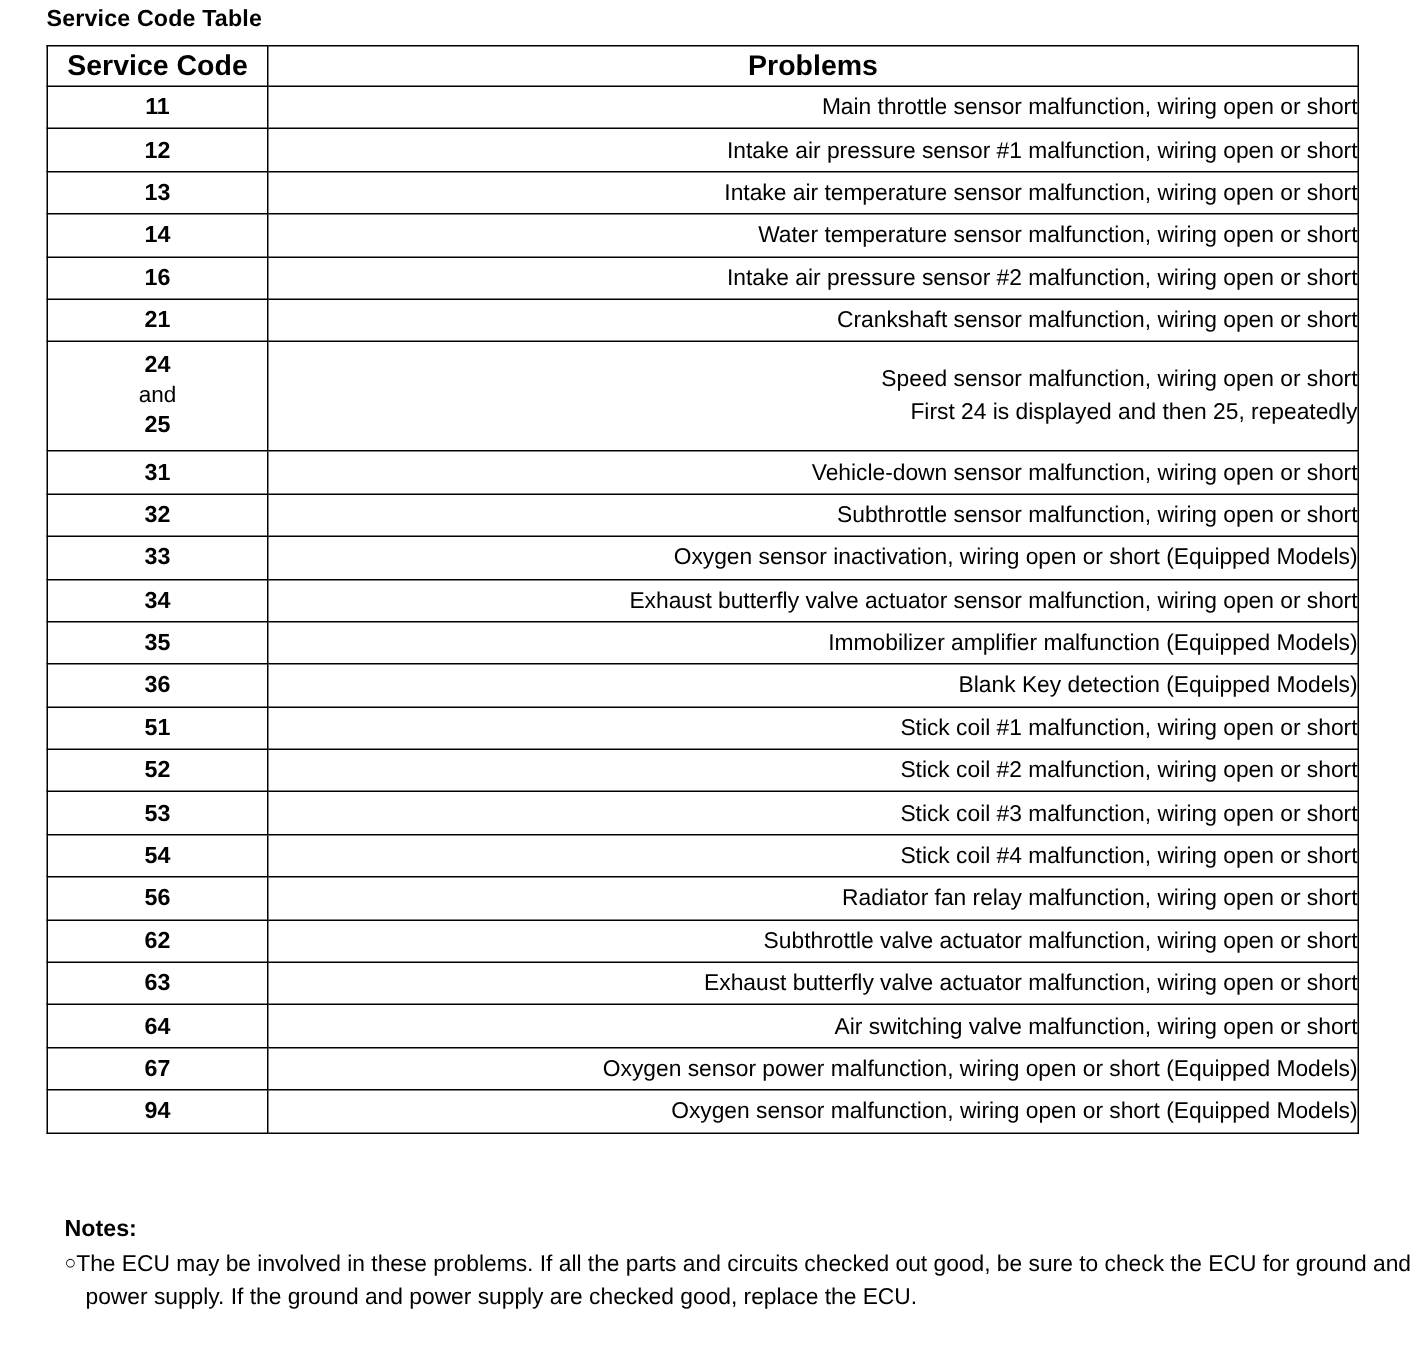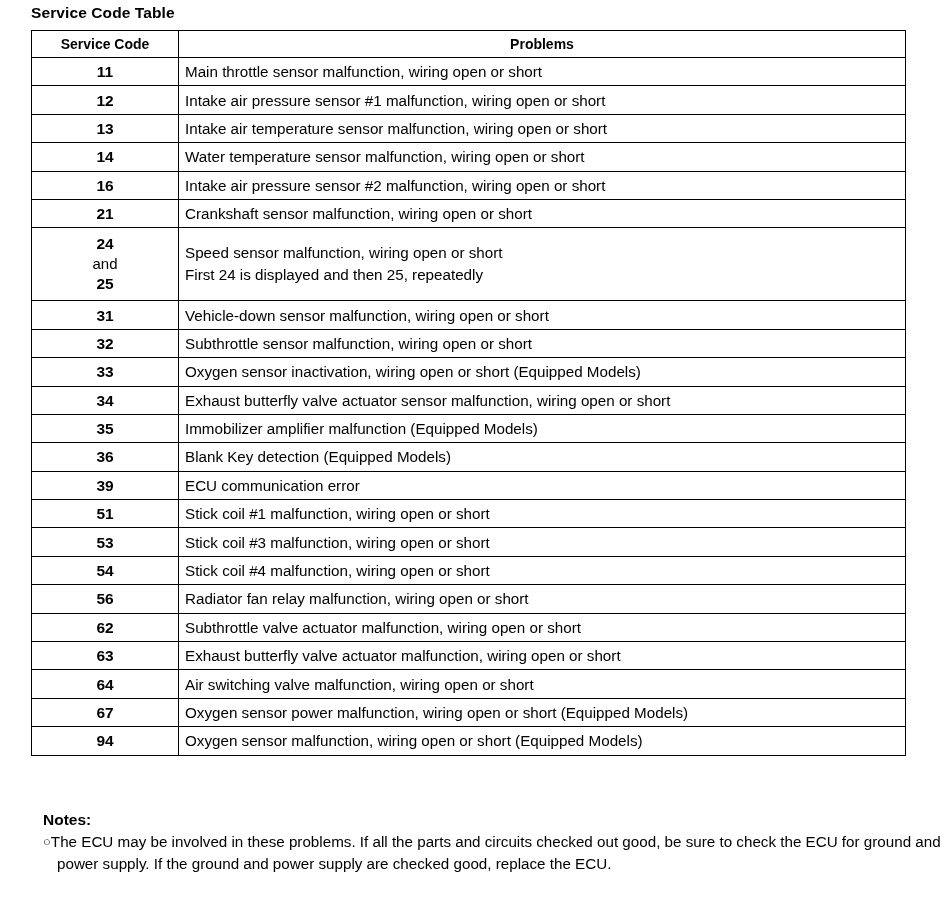--- a/index.html
+++ b/index.html
@@ -45,32 +45,32 @@
     border: 1.2px solid #000000;
     padding: 0;
     vertical-align: middle;
     font-size: 15px;
     line-height: 17px;
   }
   .code-table thead th {
     height: 26px;
     font-weight: bold;
     text-align: center;
-    font-size: 14px;
+    font-size: 19px;
   }
   .code-table tbody td {
     height: 27.4px;
   }
   td.code-cell {
     text-align: center;
     font-weight: bold;
     font-size: 15.5px;
   }
   td.prob-cell {
-    text-align: left;
+    text-align: right;
     padding-left: 6px;
     font-size: 15.2px;
   }
   tr.tall-row td.code-cell {
     height: 72px;
     line-height: 20px;
   }
   tr.tall-row td.prob-cell {
     height: 72px;
     padding-left: 6px;
@@ -196,26 +196,26 @@
         </tr>
         <tr>
           <td class="code-cell">35</td>
           <td class="prob-cell">Immobilizer amplifier malfunction (Equipped Models)</td>
         </tr>
         <tr>
           <td class="code-cell">36</td>
           <td class="prob-cell">Blank Key detection (Equipped Models)</td>
         </tr>
         <tr>
-          <td class="code-cell">39</td>
-          <td class="prob-cell">ECU communication error</td>
-        </tr>
-        <tr>
           <td class="code-cell">51</td>
           <td class="prob-cell">Stick coil #1 malfunction, wiring open or short</td>
+        </tr>
+        <tr>
+          <td class="code-cell">52</td>
+          <td class="prob-cell">Stick coil #2 malfunction, wiring open or short</td>
         </tr>
         <tr>
           <td class="code-cell">53</td>
           <td class="prob-cell">Stick coil #3 malfunction, wiring open or short</td>
         </tr>
         <tr>
           <td class="code-cell">54</td>
           <td class="prob-cell">Stick coil #4 malfunction, wiring open or short</td>
         </tr>
         <tr>

